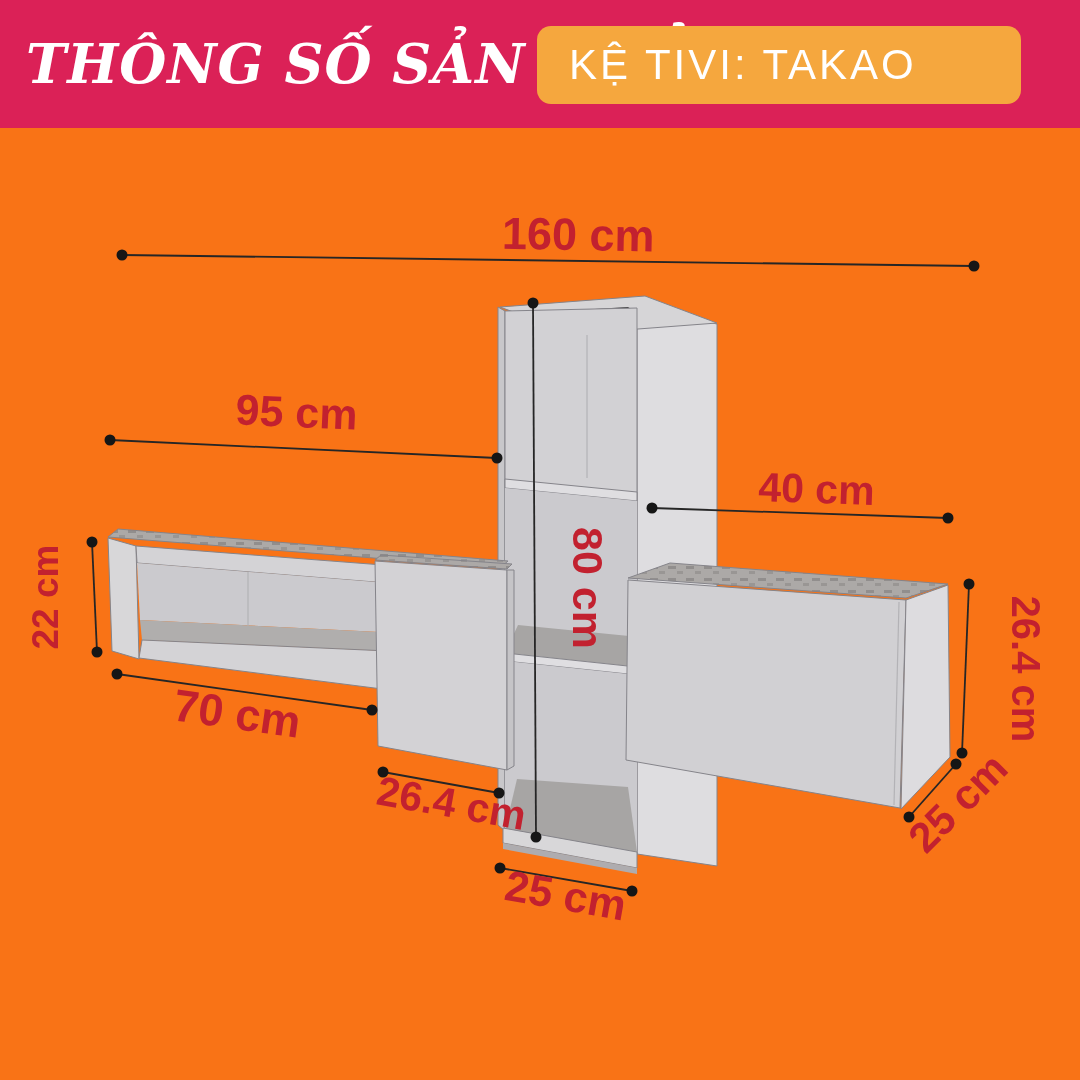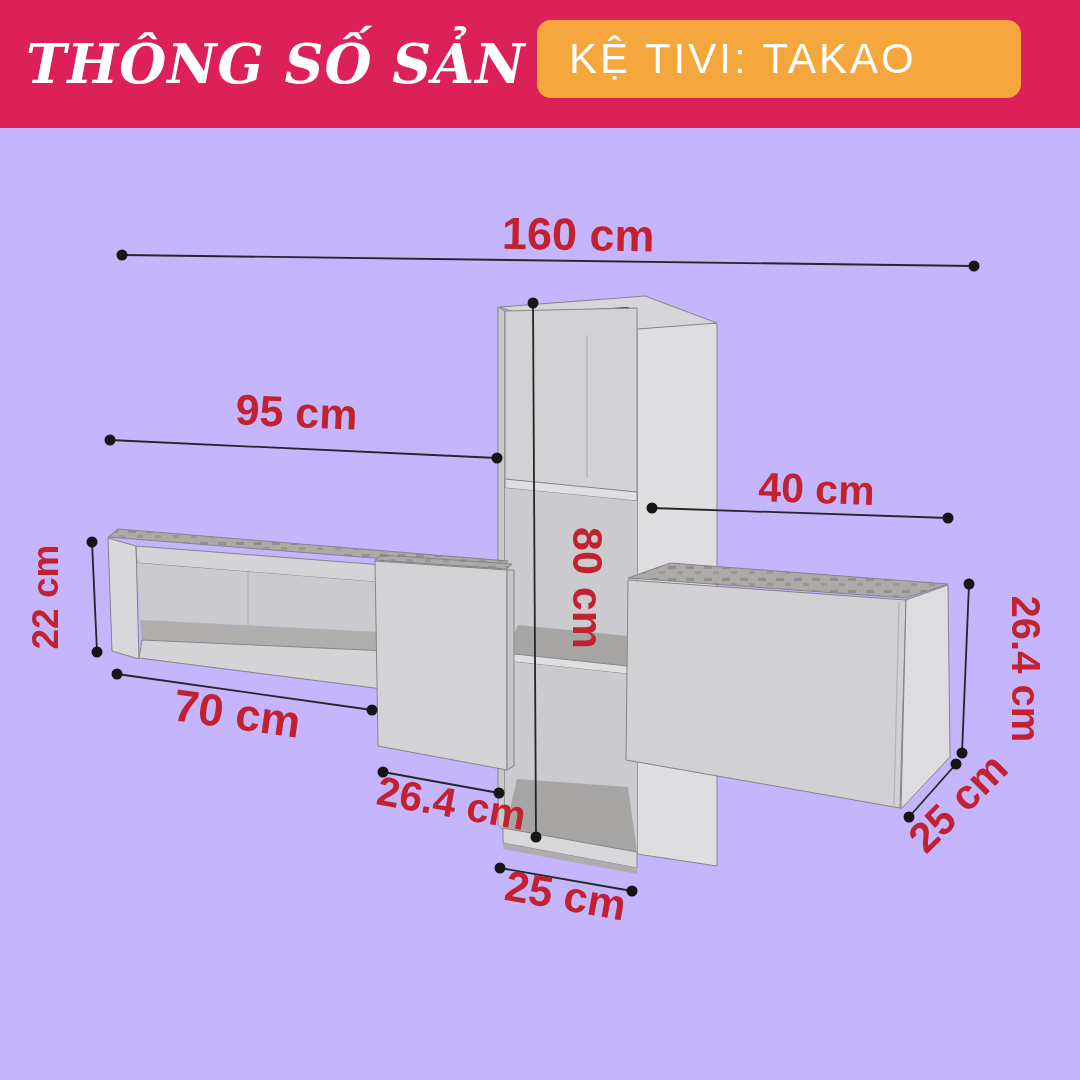--- a/index.html
+++ b/index.html
@@ -14,33 +14,33 @@
     background:#DB2157;
     display:flex;align-items:center;
   }
   .header-title{
     font-family:"DejaVu Serif",serif;
     font-style:italic;font-weight:bold;
     color:#ffffff;font-size:54px;letter-spacing:1px;
     padding-left:26px;white-space:nowrap;
   }
   .product-badge{
-    position:absolute;left:537px;top:20px;width:484px;height:78px;
+    position:absolute;left:537px;top:26px;width:484px;height:78px;
     background:#F5A73E;border-radius:14px;
     display:flex;align-items:center;
   }
   .product-badge-label{
     color:#ffffff;font-size:42px;font-weight:normal;
     letter-spacing:3px;padding-left:32px;white-space:nowrap;
     font-family:"Liberation Sans",sans-serif;
   }
   
   .diagram-wrap{
     position:absolute;left:0;top:128px;width:1080px;height:952px;
-    background:#c4b5fd;
+    background:#f97316;
   }
   svg{display:block;}
   .dim-line{stroke:#262626;stroke-width:1.8;fill:none;}
   .dim-dot{fill:#161616;stroke:none;}
   .dim-label{
     fill:#C2212F;
     font-family:"Liberation Sans",sans-serif;
     font-weight:bold;
   }
   .edge{stroke:#85848A;stroke-width:1;stroke-linejoin:round;}

